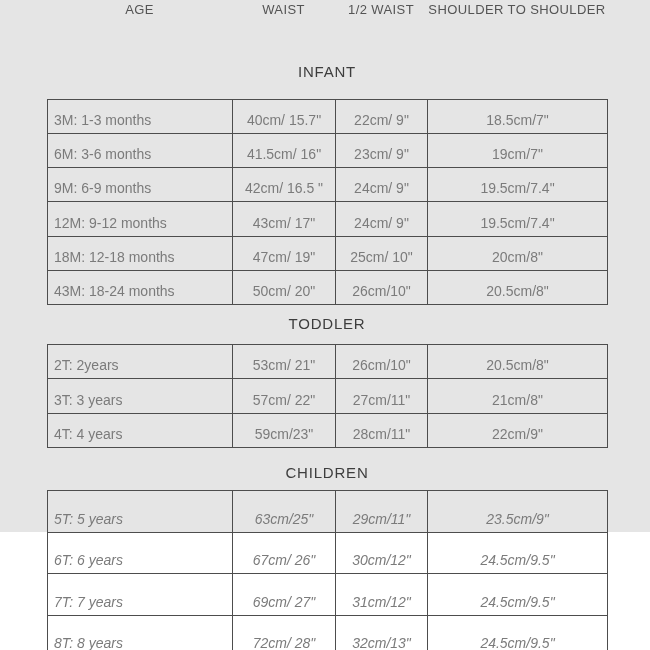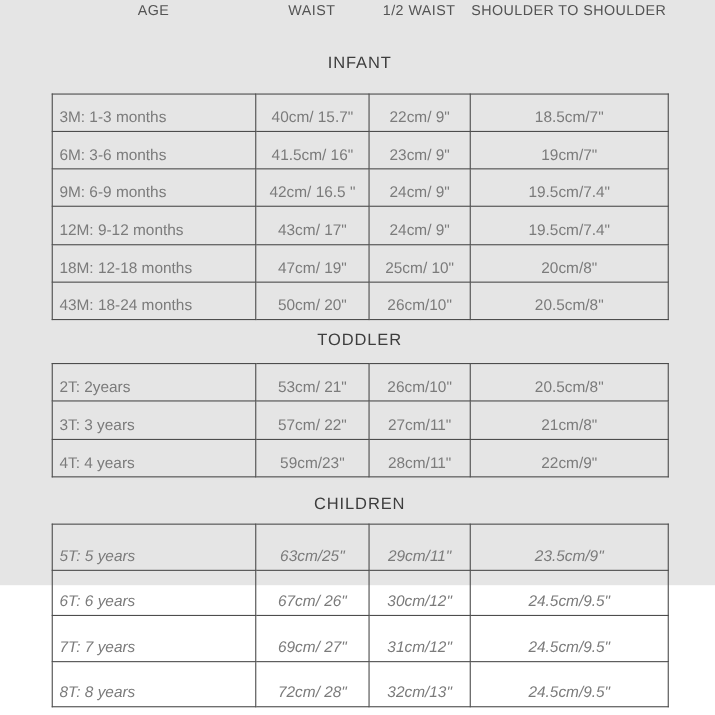--- a/index.html
+++ b/index.html
@@ -42,21 +42,21 @@
   
   .section-title {
     margin: 0;
     text-align: center;
     font-size: 15px;
     font-weight: normal;
     color: #3d3d3d;
     letter-spacing: 0.8px;
     line-height: 15px;
   }
-  .title-infant   { margin-top: 33px; }
+  .title-infant   { margin-top: 47px; }
   .title-toddler  { margin-top: 11px; }
   .title-children { margin-top: 17px; }
   
   table.size-table {
     border-collapse: collapse;
     table-layout: fixed;
     width: 560px;
   }
   .tbl-infant   { margin-top: 20px; height: 206px; border-radius: 15px; }
   .tbl-toddler  { margin-top: 13px; height: 104px; }

